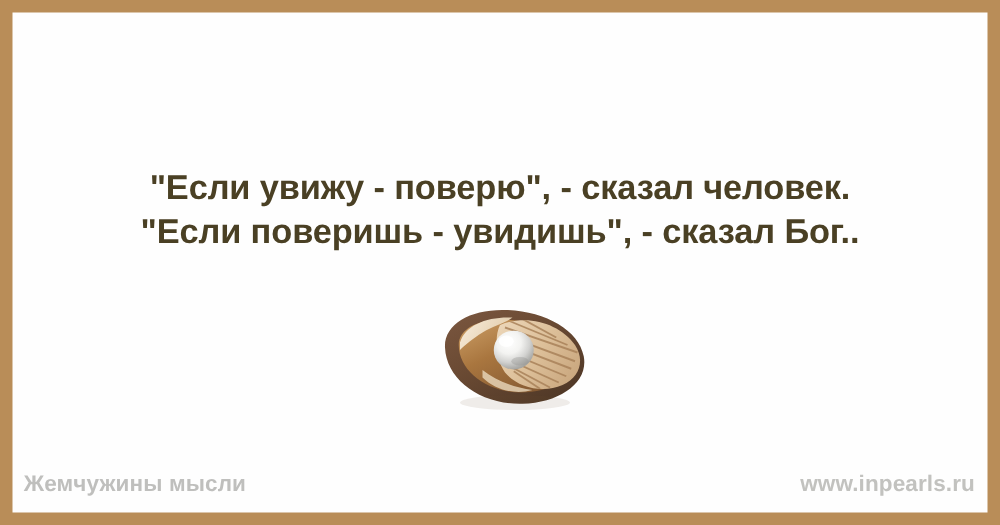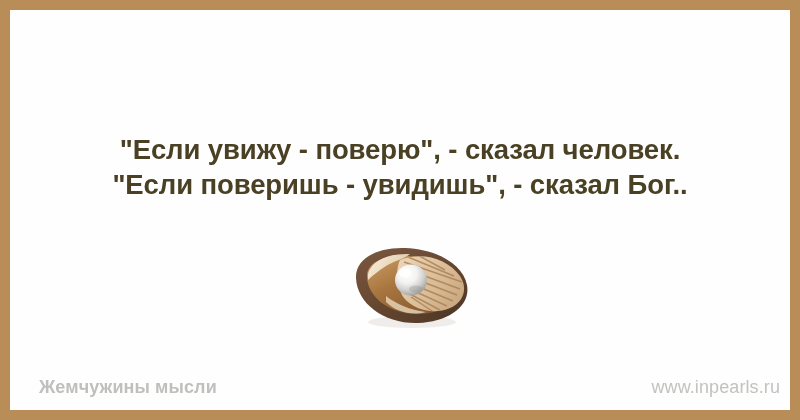--- a/index.html
+++ b/index.html
@@ -53,29 +53,28 @@
 
   
   #footer-left {
     position: absolute;
     left: 9px;
     bottom: 12px;
     color: #bfbfbd;
     font-size: 18px;
     font-weight: bold;
     letter-spacing: 0.1px;
-    margin-left: 20px;
   }
   #footer-right {
     position: absolute;
     right: 10px;
     bottom: 12px;
     color: #c2c2bf;
     font-size: 18px;
-    font-weight: normal;
+    font-weight: bold;
     letter-spacing: 0.1px;
   }
 </style>
 </head>
 <body>
 
 <div id="card">
 
   <div id="quote">
     <span class="line">"Если увижу - поверю", - сказал человек.</span>

